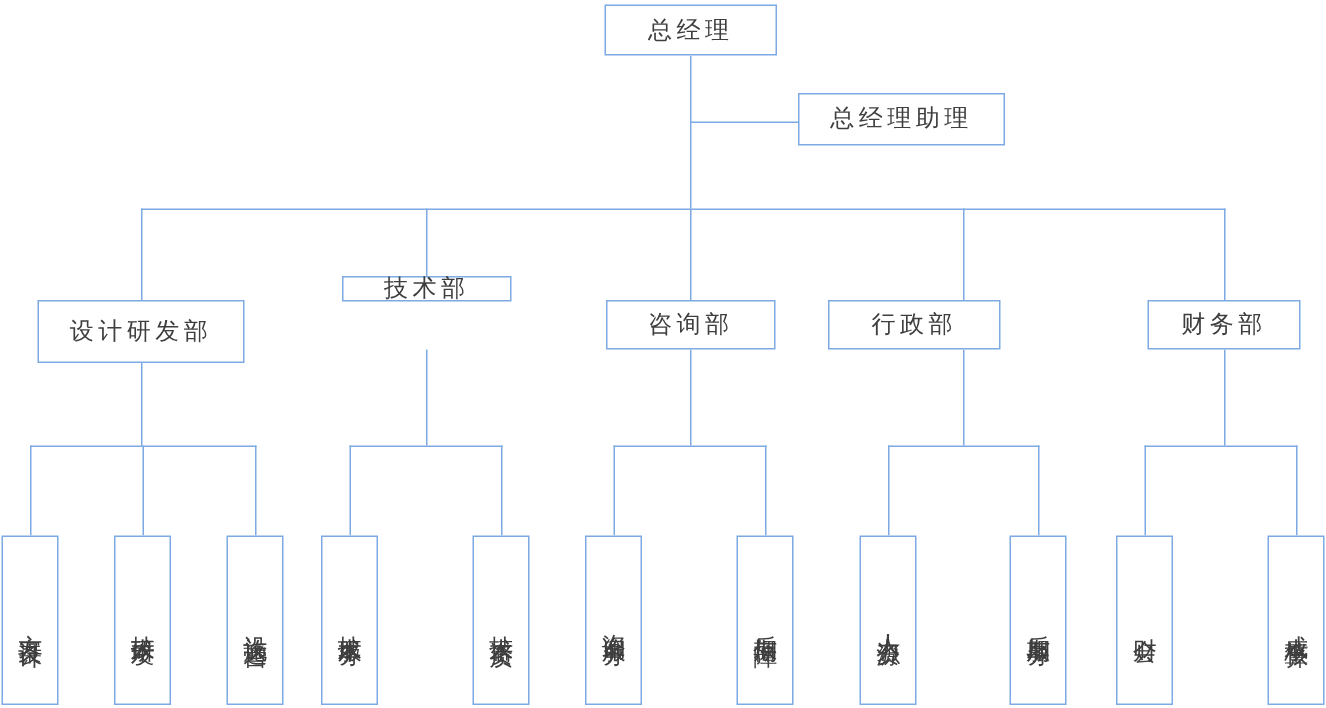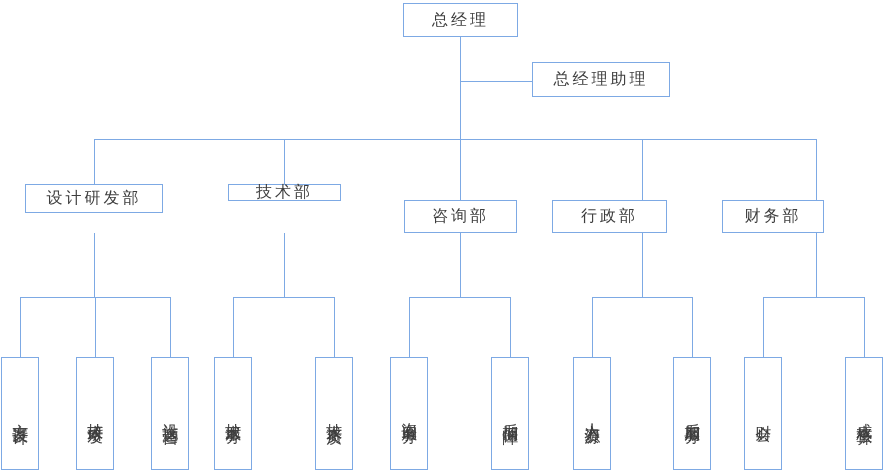--- a/index.html
+++ b/index.html
@@ -79,25 +79,25 @@
   <div class="cl v" style="left:510px;top:297px;height:60px"></div>
   <div class="cl v" style="left:592px;top:297px;height:60px"></div>
   <div class="cl v" style="left:692px;top:297px;height:60px"></div>
   <div class="cl v" style="left:763px;top:297px;height:60px"></div>
   <div class="cl v" style="left:864px;top:297px;height:60px"></div>
 
   <div class="node" style="left:403px;top:3px;width:115px;height:34px">总经理</div>
 
   <div class="node" style="left:532px;top:62px;width:138px;height:35px">总经理助理</div>
 
-  <div class="node" style="left:25px;top:184px;width:138px;height:29px">设计研发部</div>
+  <div class="node" style="left:25px;top:200px;width:138px;height:42px">设计研发部</div>
   <div class="node" style="left:228px;top:184px;width:113px;height:17px">技术部</div>
   <div class="node" style="left:404px;top:200px;width:113px;height:33px">咨询部</div>
   <div class="node" style="left:552px;top:200px;width:115px;height:33px">行政部</div>
-  <div class="node" style="left:722px;top:200px;width:102px;height:33px">财务部</div>
+  <div class="node" style="left:765px;top:200px;width:102px;height:33px">财务部</div>
 
   <div class="node vert" style="left:1px;top:357px;width:38px;height:113px">方案设计</div>
   <div class="node vert" style="left:76px;top:357px;width:38px;height:113px">技术研发</div>
   <div class="node vert" style="left:151px;top:357px;width:38px;height:113px">设施运营</div>
 
   <div class="node vert" style="left:214px;top:357px;width:38px;height:113px">技术服务</div>
   <div class="node vert" style="left:315px;top:357px;width:38px;height:113px">技术资质</div>
 
   <div class="node vert" style="left:390px;top:357px;width:38px;height:113px">咨询服务</div>
   <div class="node vert" style="left:491px;top:357px;width:38px;height:113px">后期保障</div>

